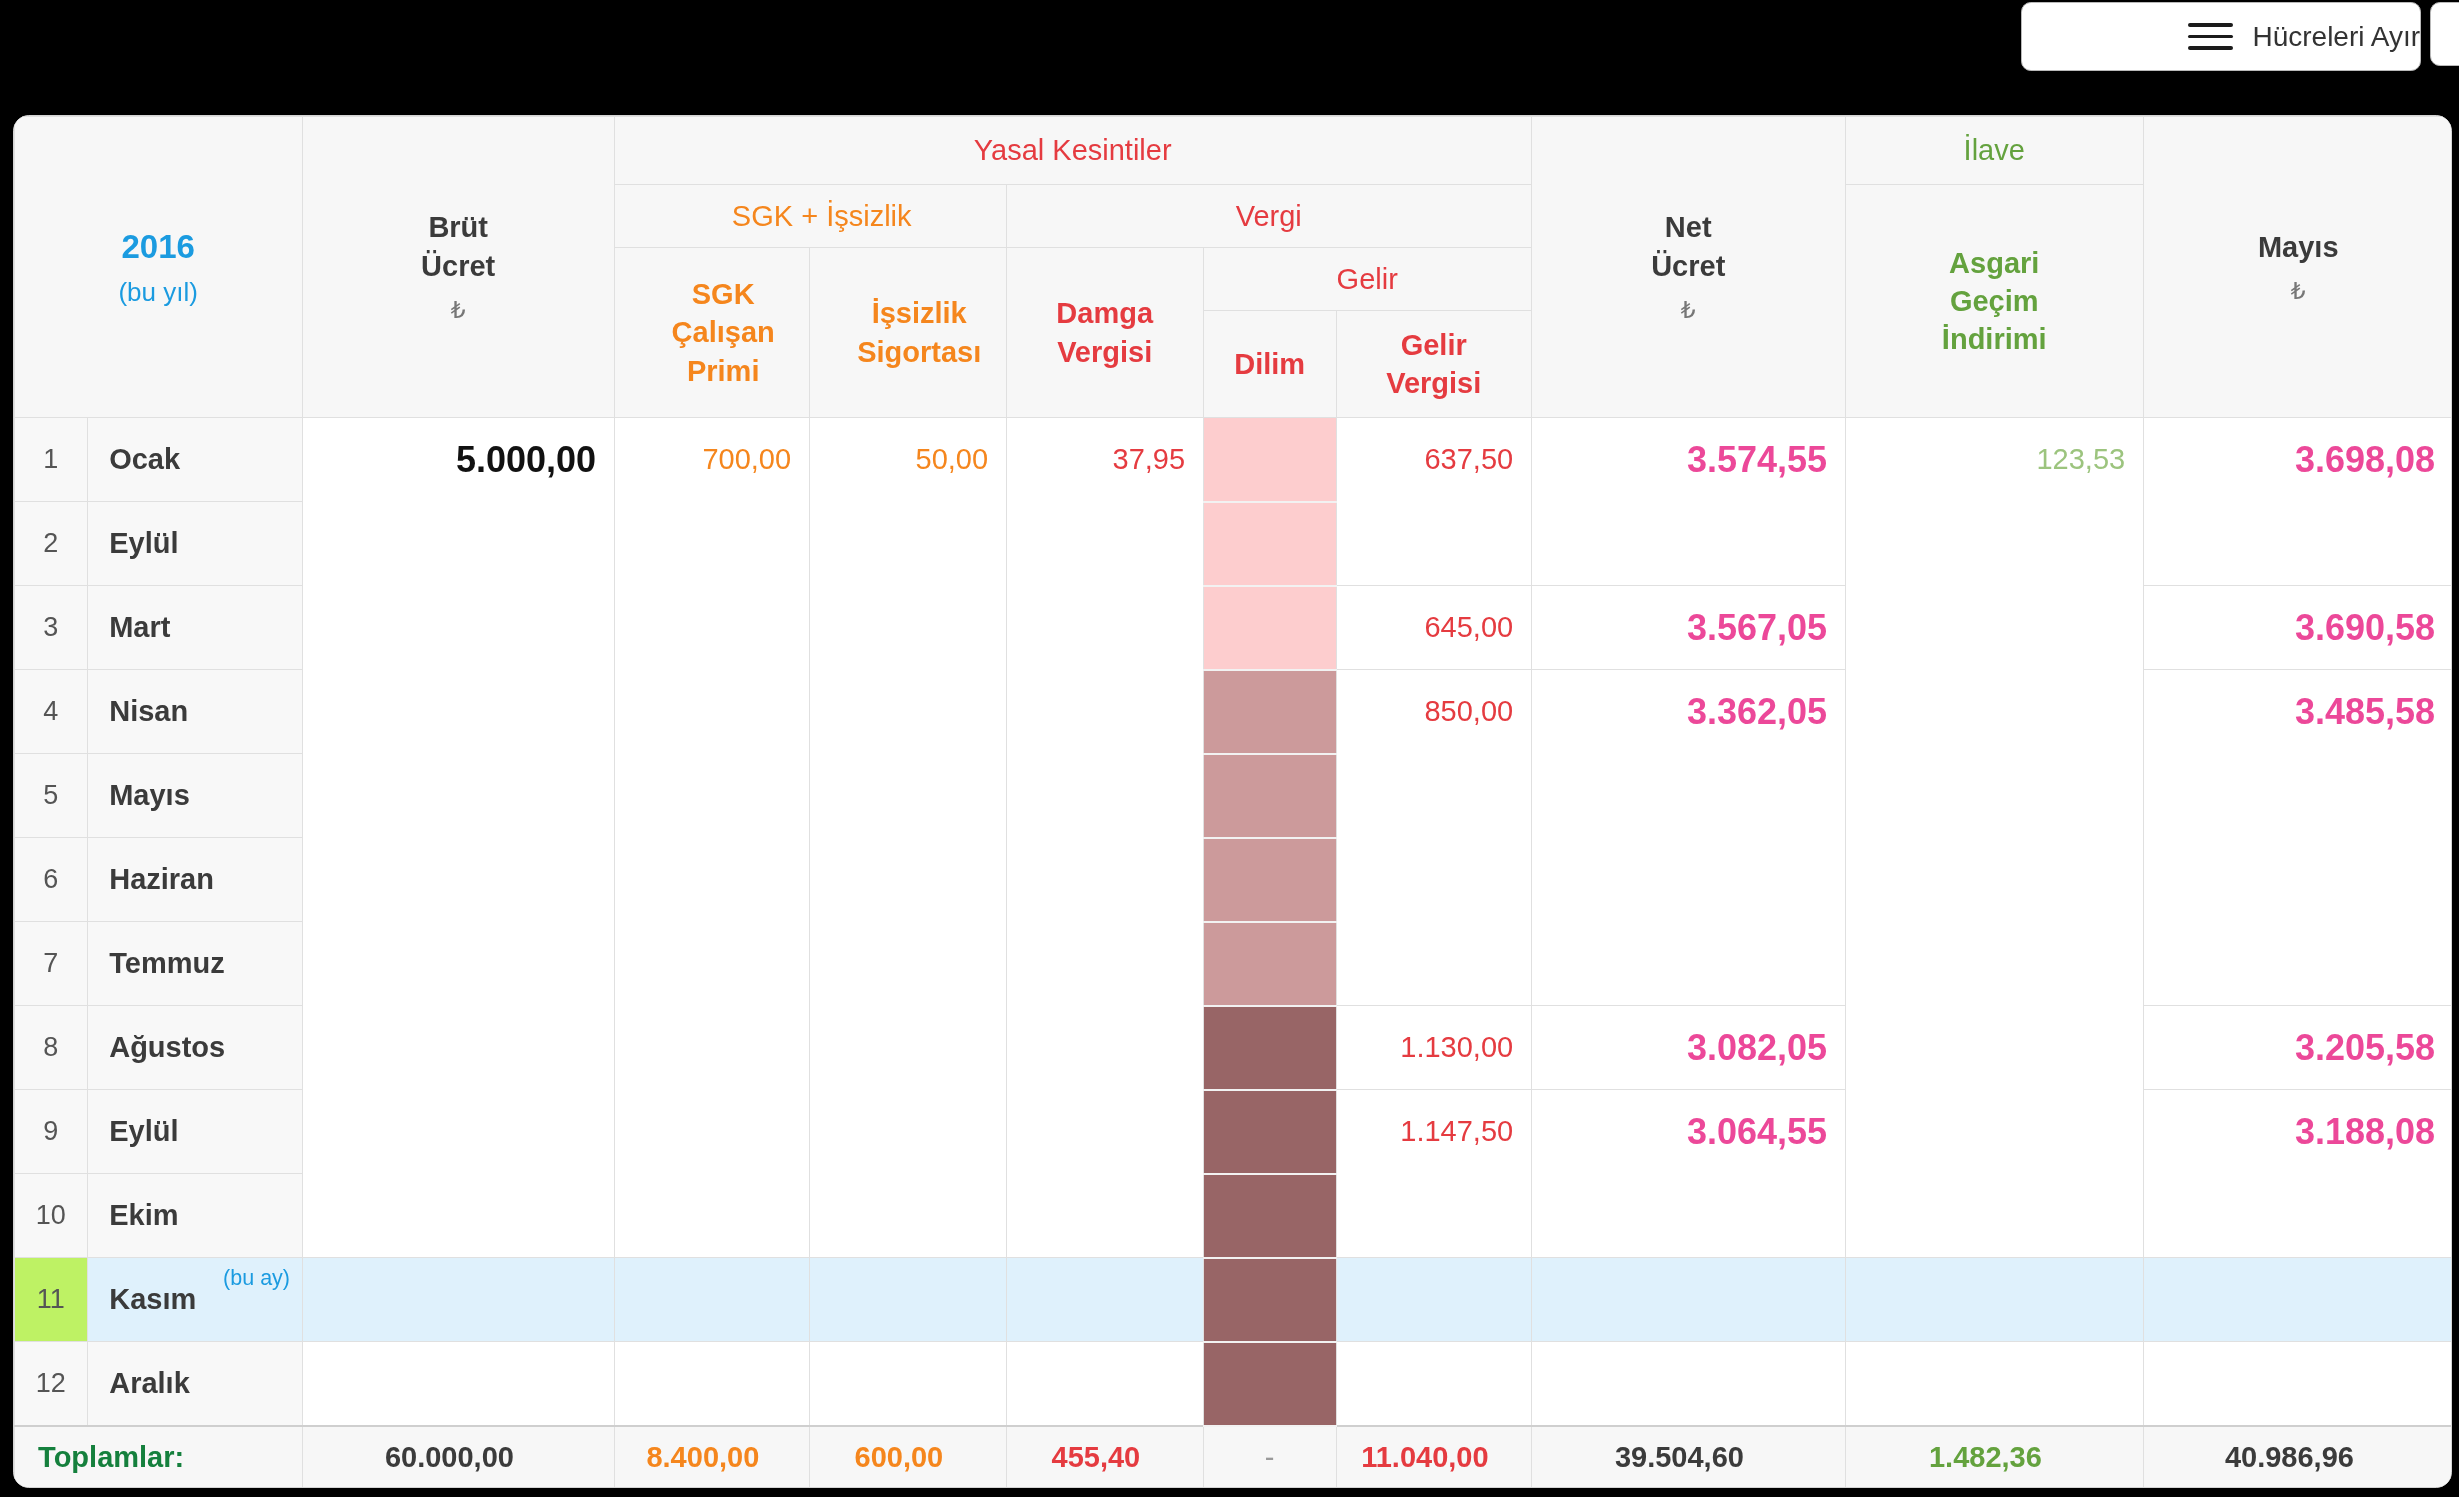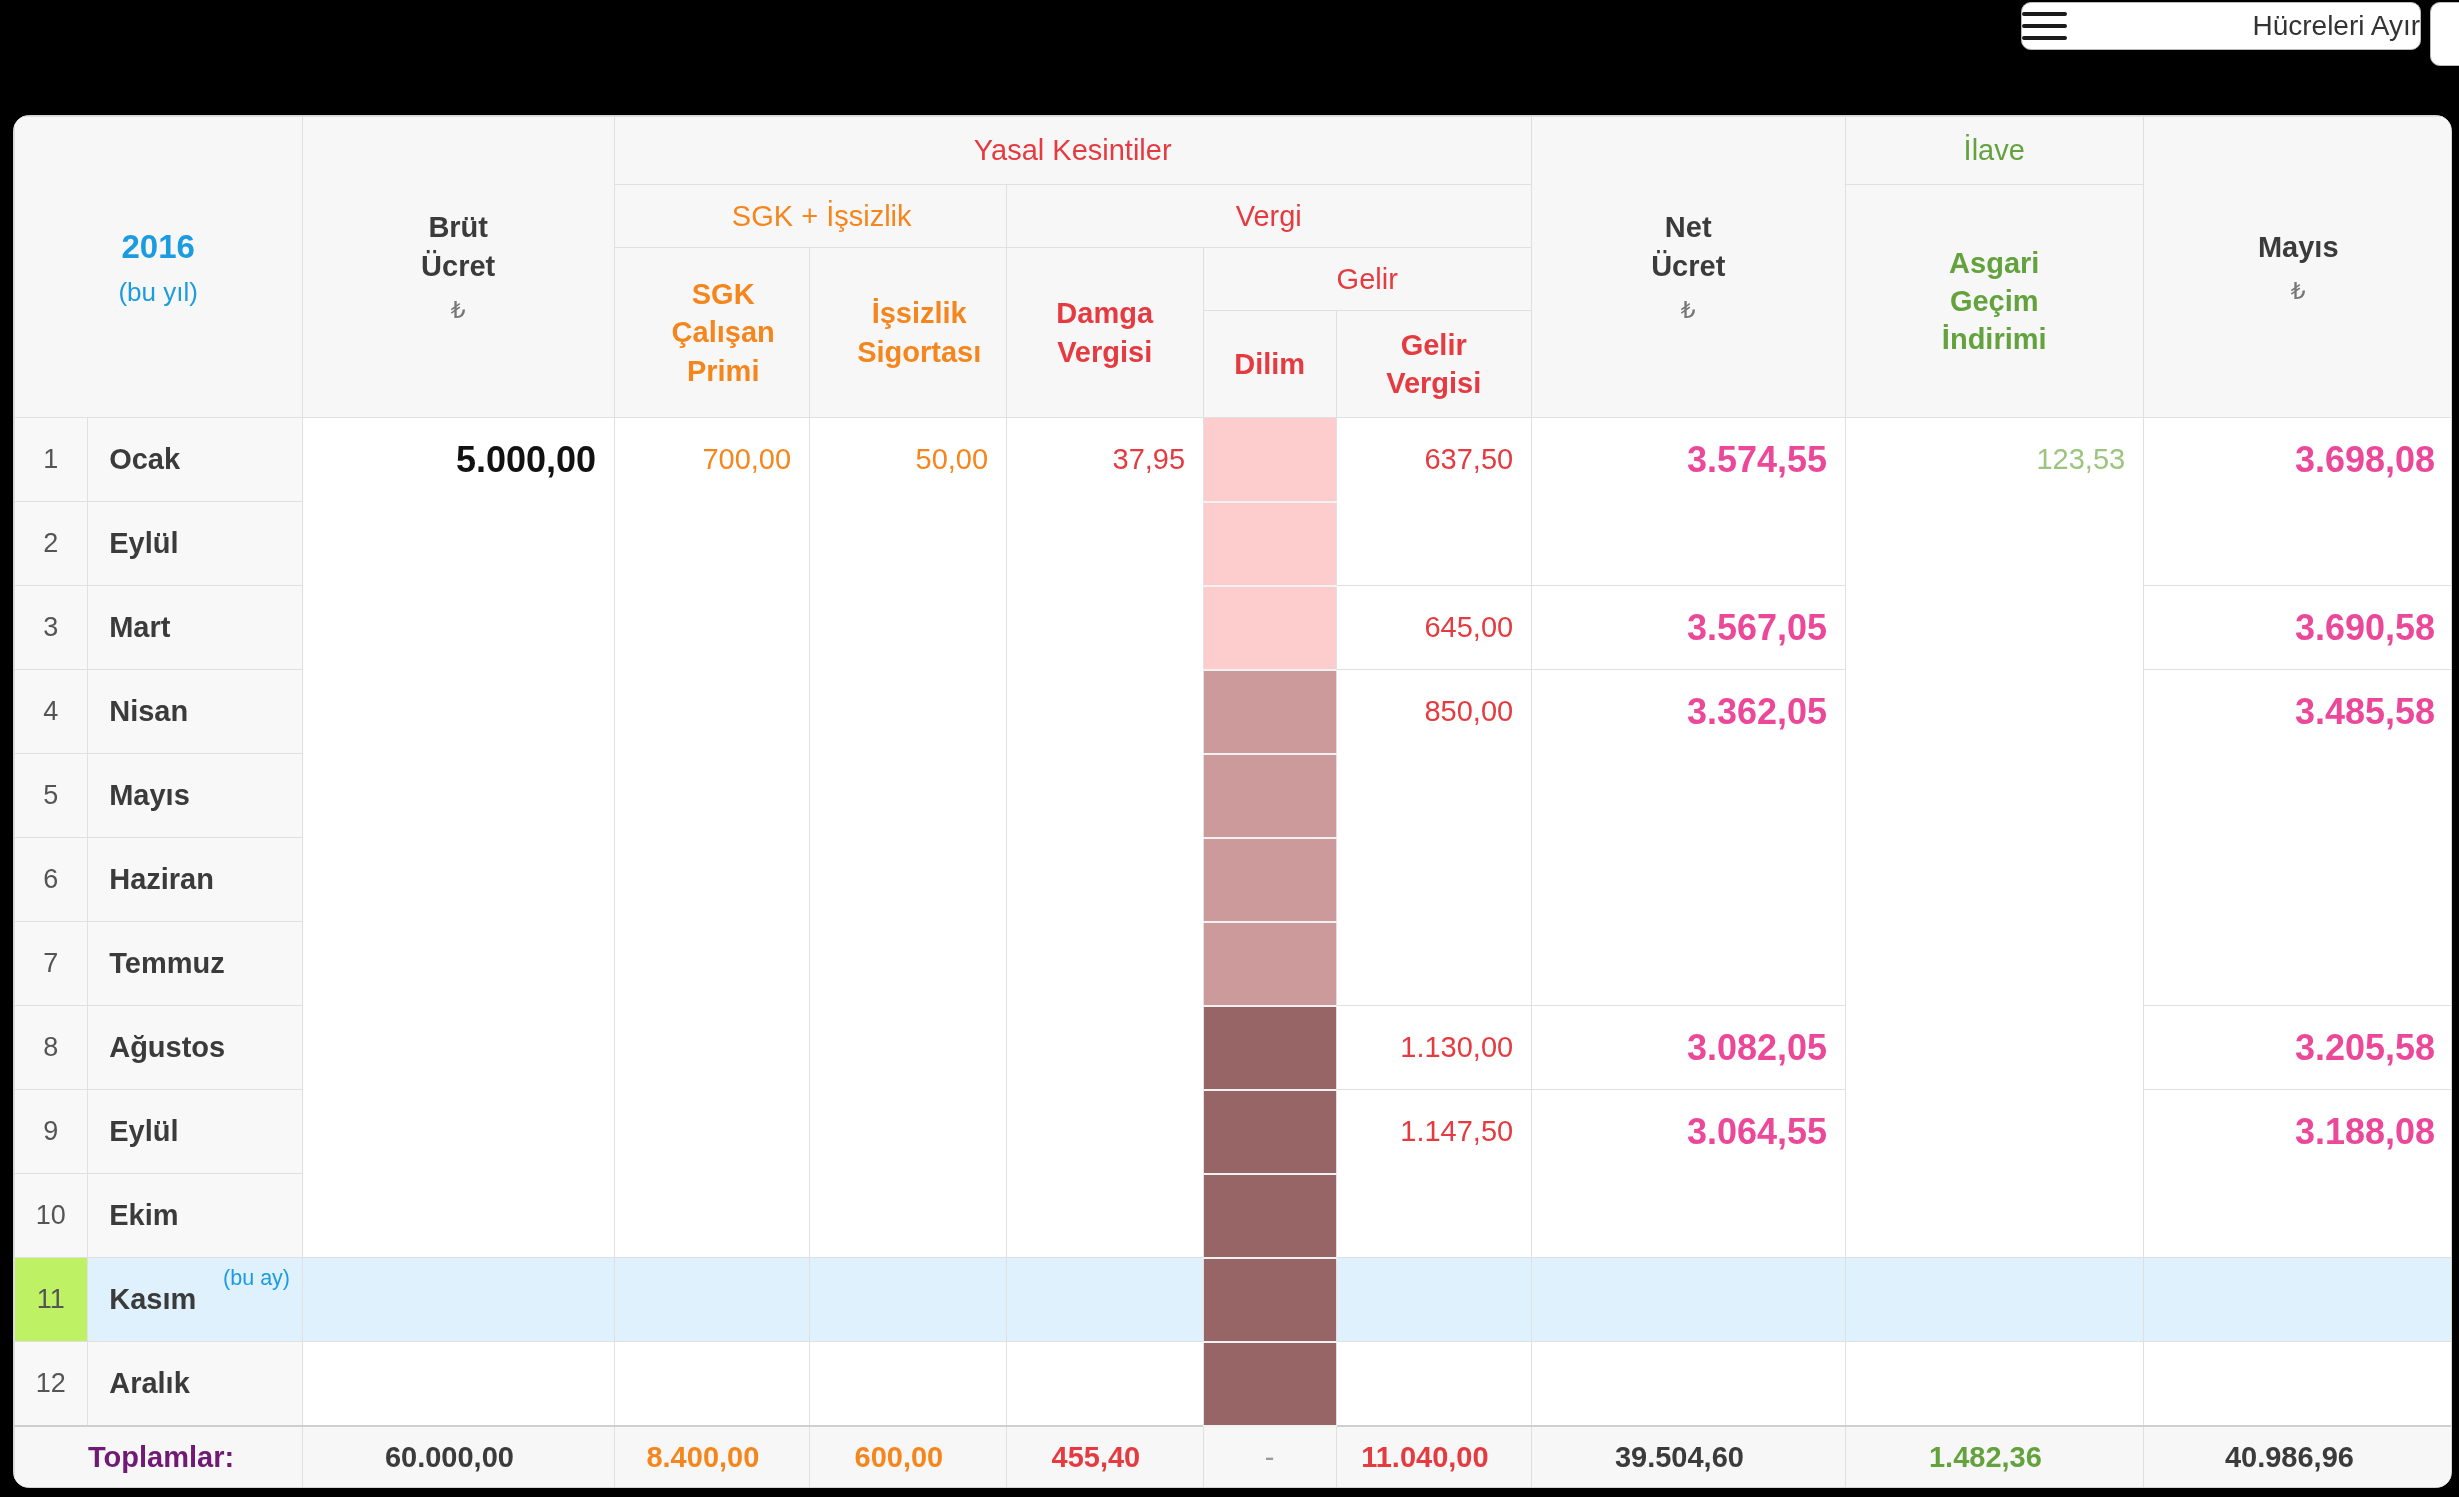--- a/index.html
+++ b/index.html
@@ -1,23 +1,23 @@
 <!DOCTYPE html>
 <html><head>
 <meta charset="utf-8">
 <style>
   * { margin:0; padding:0; box-sizing:border-box; }
   html,body { width:2460px; height:1498px; background:#000; overflow:hidden;
               font-family:"Liberation Sans","DejaVu Sans",sans-serif; position:relative; }
 
   
   .toolbar-btn {
-    position:absolute; left:2021px; top:2px; width:400px; height:48px;
+    position:absolute; left:2021px; top:2px; width:400px; height:69px;
     background:#fff; border:1px solid #b9b9b9; border-radius:9.8px;
-    display:flex; align-items:center; justify-content:space-between; gap:19.5px;
+    display:flex; align-items:center; justify-content:flex-end; gap:19.5px;
     font-size:28px; color:#333; cursor:pointer;
   }
   .hamburger { display:inline-block; width:45px; }
   .hamburger i { display:block; height:3.9px; background:#1b1b1b; border-radius:2px; margin:7.8px 0; }
   .partial-btn {
     position:absolute; left:2430px; top:2px; width:59px; height:64px;
     background:#fff; border:1px solid #b9b9b9; border-radius:9.8px;
   }
 
   
@@ -54,21 +54,21 @@
   td.d-low  { background:#fdcdce; border-bottom:2px solid #f2f2f2; }
   td.d-mid  { background:#cc9a9b; border-bottom:2px solid #f2f2f2; }
   td.d-high { background:#986566; border-bottom:2px solid #f2f2f2; }
 
   tr.current td { background:#dff1fc; }
   tr.current td.num { background:#bef264; }
   tr.current td.d-high { background:#986566; }
 
   tr.totals td { background:#f7f7f7; border-top:2px solid #cfcfcf; vertical-align:middle;
                  font-size:29px; font-weight:bold; text-align:center; padding:0 17.6px 0 0; }
-  tr.totals td.t-label { text-align:center; padding-left:23.4px; color:#701a75; }
+  tr.totals td.t-label { text-align:left; padding-left:23.4px; color:#15803d; }
   tr.totals td.t-dash { text-align:center; color:#9a9a9a; padding:0; font-weight:normal; }
 </style>
 </head>
 <body>
 
 <div class="toolbar-btn">
   <span class="hamburger">
       <i></i>
       <i></i>
       <i></i>

